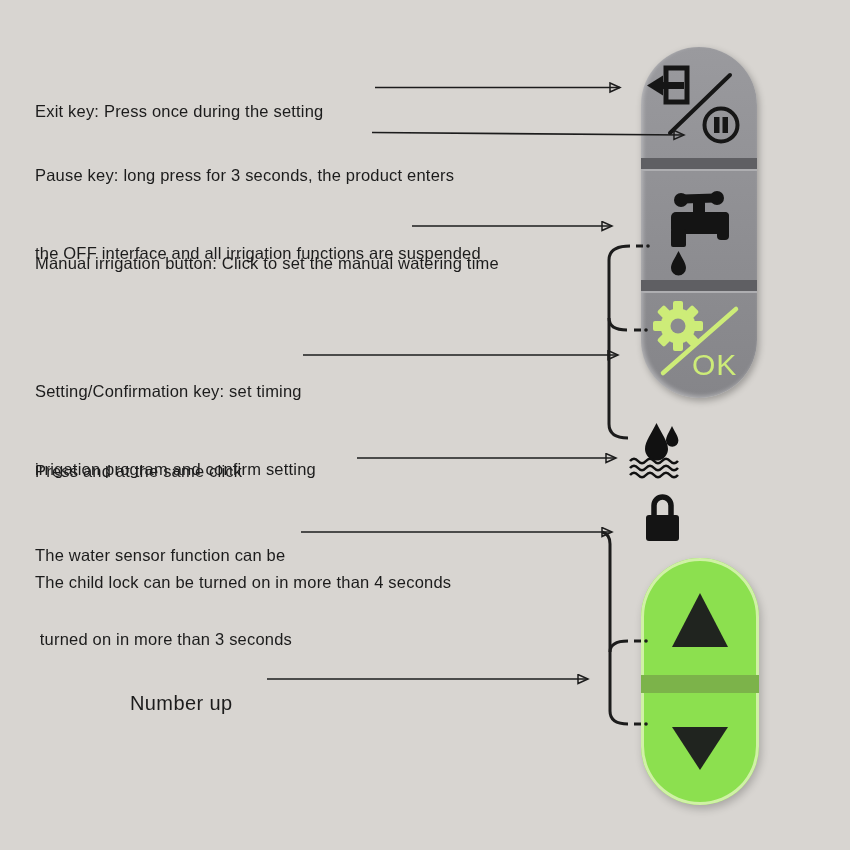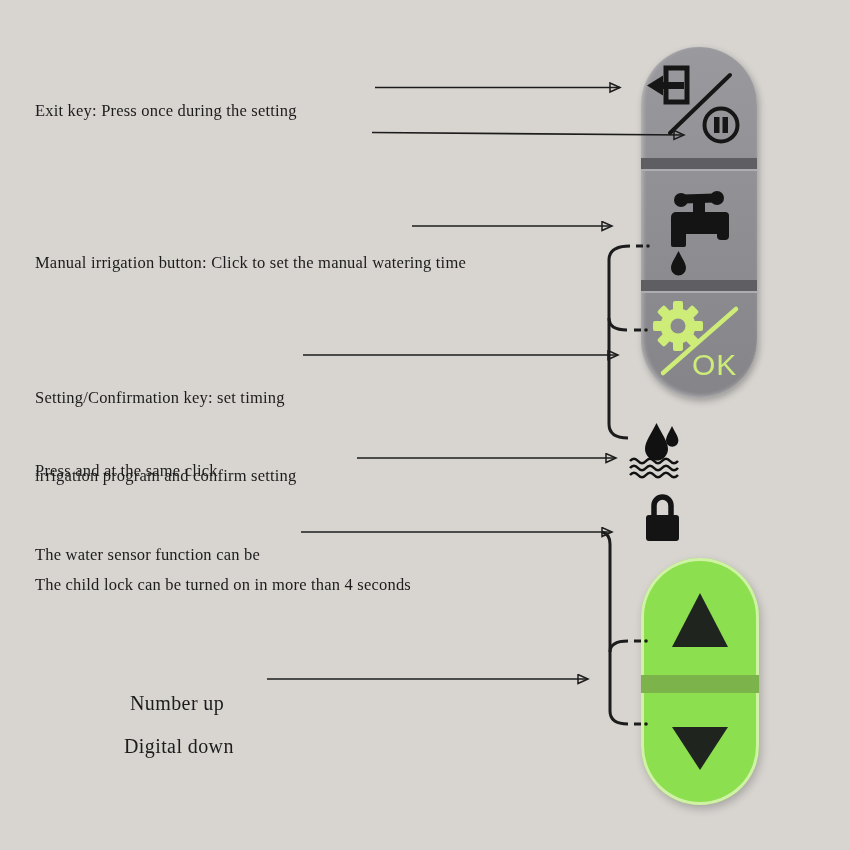--- a/index.html
+++ b/index.html
@@ -11,21 +11,20 @@
   }
   #stage{position:relative;width:850px;height:850px;background:var(--background,#d8d5d1);}
 
   
   .note{
     position:absolute;
     font-size:16.5px;
     letter-spacing:.2px;
     color:#1c1c1c;
     white-space:pre;
-    font-family:Liberation Serif, serif;
   }
   .note.big{font-size:20px;letter-spacing:.4px;text-align:center;}
 
   
   #connectors{position:absolute;left:0;top:0;pointer-events:none;}
 
   
   .gray-pill{
     position:absolute;left:641px;top:47px;width:116px;height:351px;
     border-radius:58px;overflow:hidden;
@@ -60,46 +59,48 @@
 </style>
 </head>
 <body>
 
 <div id="stage">
 
   <div class="note" style="left:35px;top:55px;line-height:22.5px">
     <div>Exit key: Press once during the setting</div>
   </div>
 
+  <div class="note" style="left:35px;top:110px;line-height:26px">
+    <div>Pause key: long press for 3 seconds, the product enters</div>
+    <div>the OFF interface and all irrigation functions are suspended</div>
+  </div>
 
   <div class="note" style="left:35px;top:197px;line-height:26.5px">
     <div>Manual irrigation button: Click to set the manual watering time</div>
   </div>
 
-  <div class="note" style="left:35px;top:333px;line-height:26px">
+  <div class="note" style="left:35px;top:326px;line-height:26px">
     <div>Setting/Confirmation key: set timing</div>
     <div>irrigation program and confirm setting</div>
   </div>
 
   <div class="note" style="left:35px;top:401px;line-height:28px">
     <div>Press and at the same click</div>
     <div>The water sensor function can be</div>
+    <div> turned on in more than 3 seconds</div>
   </div>
 
 
   <div class="note" style="left:35px;top:535px">
     <div>The child lock can be turned on in more than 4 seconds</div>
   </div>
 
 
   <div class="note big" style="left:130px;top:646px">
     <div>Number up</div>
-  </div>
-  <div class="note big" style="left:124px;top:689px">
-    <div>Digital down</div>
   </div>
 
   <div class="gray-pill">
 
     <div class="gray-section" style="height:111px">
       <svg width="116" height="111" viewBox="0 0 116 111">
         <rect x="25" y="21" width="21" height="34" fill="none" stroke="#161616" stroke-width="5"></rect>
         <rect x="20" y="35" width="23" height="7" fill="#161616"></rect>
         <path d="M6,38.5 L22,28.5 L22,48.5 Z" fill="#161616"></path>
         <line x1="29" y1="86" x2="89" y2="28" stroke="#161616" stroke-width="4" stroke-linecap="round"></line>

